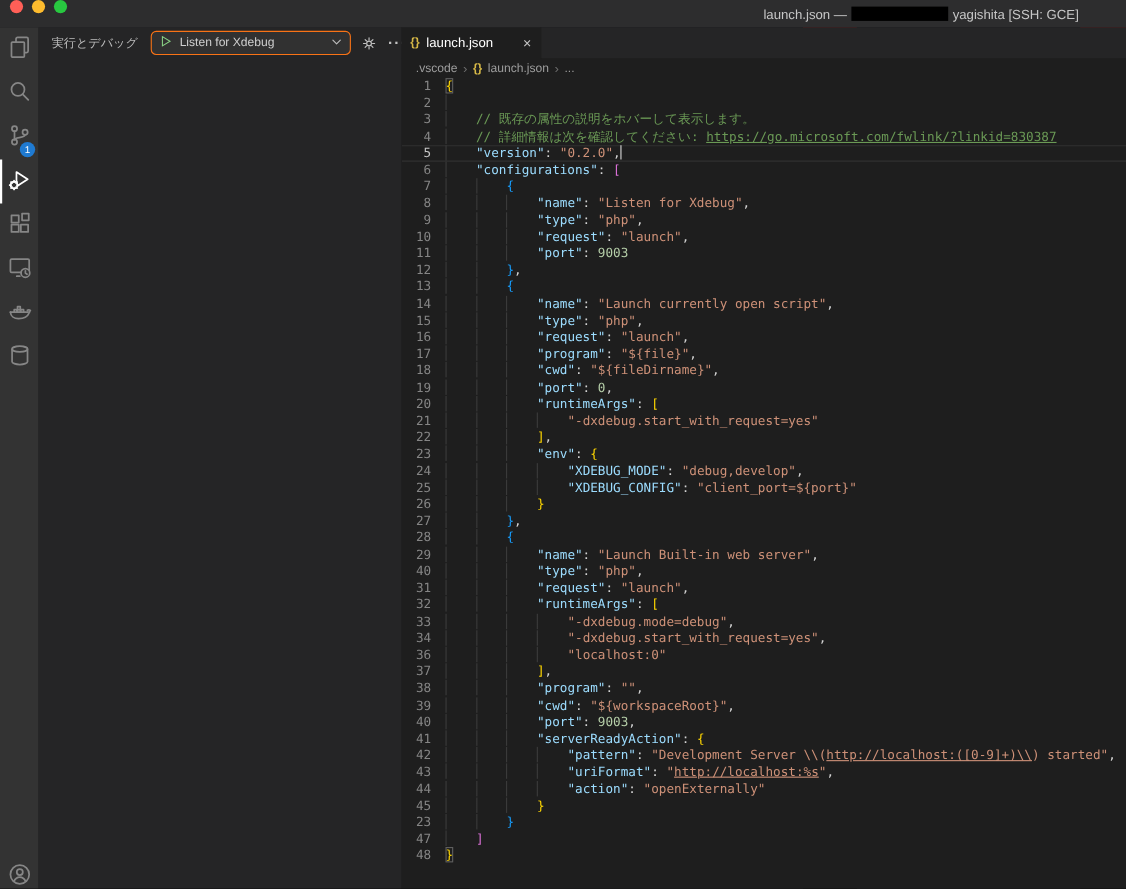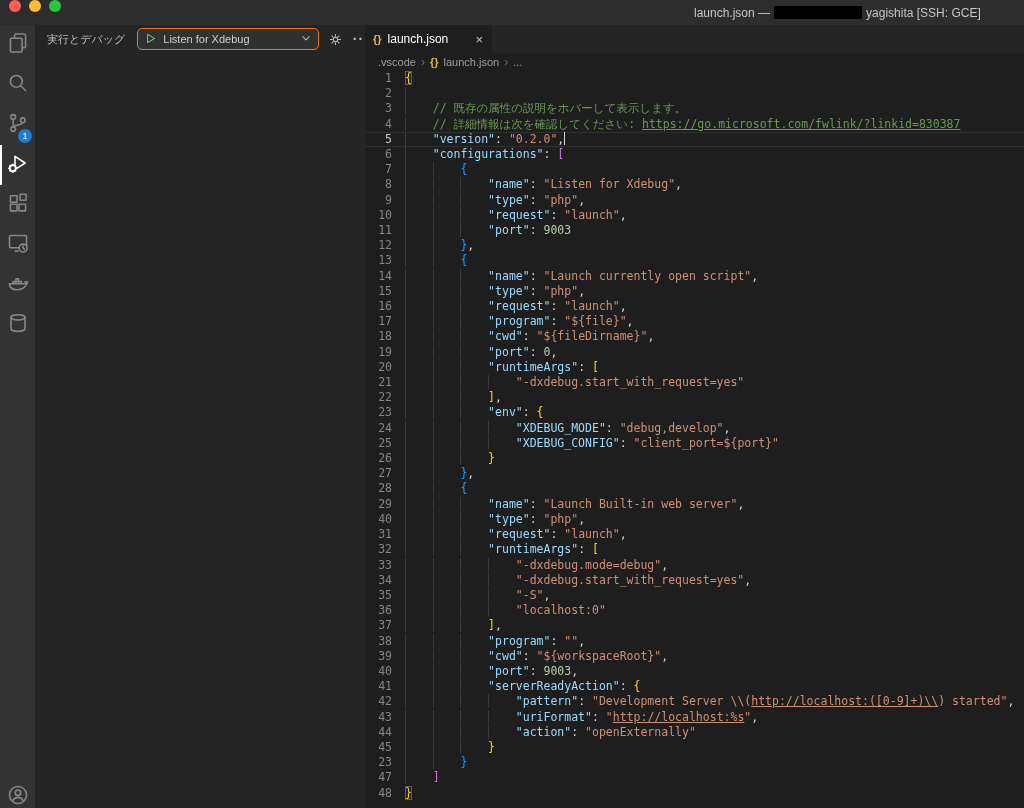--- a/index.html
+++ b/index.html
@@ -279,21 +279,20 @@
         <div class="line"><span class="ln">25</span><span class="cc"><span class="gd">    </span><span class="gd">    </span><span class="gd">    </span><span class="gd">    </span><span class="tk-key">"XDEBUG_CONFIG"</span><span class="tk-pun">: </span><span class="tk-str">"client_port=${port}"</span></span></div>
         <div class="line"><span class="ln">26</span><span class="cc"><span class="gd">    </span><span class="gd">    </span><span class="gd">    </span><span class="tk-b1">}</span></span></div>
         <div class="line"><span class="ln">27</span><span class="cc"><span class="gd">    </span><span class="gd">    </span><span class="tk-b3">}</span><span class="tk-pun">,</span></span></div>
         <div class="line"><span class="ln">28</span><span class="cc"><span class="gd">    </span><span class="gd">    </span><span class="tk-b3">{</span></span></div>
         <div class="line"><span class="ln">29</span><span class="cc"><span class="gd">    </span><span class="gd">    </span><span class="gd">    </span><span class="tk-key">"name"</span><span class="tk-pun">: </span><span class="tk-str">"Launch Built-in web server"</span><span class="tk-pun">,</span></span></div>
         <div class="line"><span class="ln">40</span><span class="cc"><span class="gd">    </span><span class="gd">    </span><span class="gd">    </span><span class="tk-key">"type"</span><span class="tk-pun">: </span><span class="tk-str">"php"</span><span class="tk-pun">,</span></span></div>
         <div class="line"><span class="ln">31</span><span class="cc"><span class="gd">    </span><span class="gd">    </span><span class="gd">    </span><span class="tk-key">"request"</span><span class="tk-pun">: </span><span class="tk-str">"launch"</span><span class="tk-pun">,</span></span></div>
         <div class="line"><span class="ln">32</span><span class="cc"><span class="gd">    </span><span class="gd">    </span><span class="gd">    </span><span class="tk-key">"runtimeArgs"</span><span class="tk-pun">: </span><span class="tk-b1">[</span></span></div>
         <div class="line"><span class="ln">33</span><span class="cc"><span class="gd">    </span><span class="gd">    </span><span class="gd">    </span><span class="gd">    </span><span class="tk-str">"-dxdebug.mode=debug"</span><span class="tk-pun">,</span></span></div>
         <div class="line"><span class="ln">34</span><span class="cc"><span class="gd">    </span><span class="gd">    </span><span class="gd">    </span><span class="gd">    </span><span class="tk-str">"-dxdebug.start_with_request=yes"</span><span class="tk-pun">,</span></span></div>
-        <div class="line"><span class="ln">35</span><span class="cc"><span class="gd">    </span><span class="gd">    </span><span class="gd">    </span><span class="gd">    </span><span class="tk-str">"-S"</span><span class="tk-pun">,</span></span></div>
         <div class="line"><span class="ln">36</span><span class="cc"><span class="gd">    </span><span class="gd">    </span><span class="gd">    </span><span class="gd">    </span><span class="tk-str">"localhost:0"</span></span></div>
         <div class="line"><span class="ln">37</span><span class="cc"><span class="gd">    </span><span class="gd">    </span><span class="gd">    </span><span class="tk-b1">]</span><span class="tk-pun">,</span></span></div>
         <div class="line"><span class="ln">38</span><span class="cc"><span class="gd">    </span><span class="gd">    </span><span class="gd">    </span><span class="tk-key">"program"</span><span class="tk-pun">: </span><span class="tk-str">""</span><span class="tk-pun">,</span></span></div>
         <div class="line"><span class="ln">39</span><span class="cc"><span class="gd">    </span><span class="gd">    </span><span class="gd">    </span><span class="tk-key">"cwd"</span><span class="tk-pun">: </span><span class="tk-str">"${workspaceRoot}"</span><span class="tk-pun">,</span></span></div>
         <div class="line"><span class="ln">40</span><span class="cc"><span class="gd">    </span><span class="gd">    </span><span class="gd">    </span><span class="tk-key">"port"</span><span class="tk-pun">: </span><span class="tk-num">9003</span><span class="tk-pun">,</span></span></div>
         <div class="line"><span class="ln">41</span><span class="cc"><span class="gd">    </span><span class="gd">    </span><span class="gd">    </span><span class="tk-key">"serverReadyAction"</span><span class="tk-pun">: </span><span class="tk-b1">{</span></span></div>
         <div class="line"><span class="ln">42</span><span class="cc"><span class="gd">    </span><span class="gd">    </span><span class="gd">    </span><span class="gd">    </span><span class="tk-key">"pattern"</span><span class="tk-pun">: </span><span class="tk-str">"Development Server \\(</span><span class="tk-slk">http://localhost:([0-9]+)\\</span><span class="tk-str">) started"</span><span class="tk-pun">,</span></span></div>
         <div class="line"><span class="ln">43</span><span class="cc"><span class="gd">    </span><span class="gd">    </span><span class="gd">    </span><span class="gd">    </span><span class="tk-key">"uriFormat"</span><span class="tk-pun">: </span><span class="tk-str">"</span><span class="tk-slk">http://localhost:%s</span><span class="tk-str">"</span><span class="tk-pun">,</span></span></div>
         <div class="line"><span class="ln">44</span><span class="cc"><span class="gd">    </span><span class="gd">    </span><span class="gd">    </span><span class="gd">    </span><span class="tk-key">"action"</span><span class="tk-pun">: </span><span class="tk-str">"openExternally"</span></span></div>
         <div class="line"><span class="ln">45</span><span class="cc"><span class="gd">    </span><span class="gd">    </span><span class="gd">    </span><span class="tk-b1">}</span></span></div>

